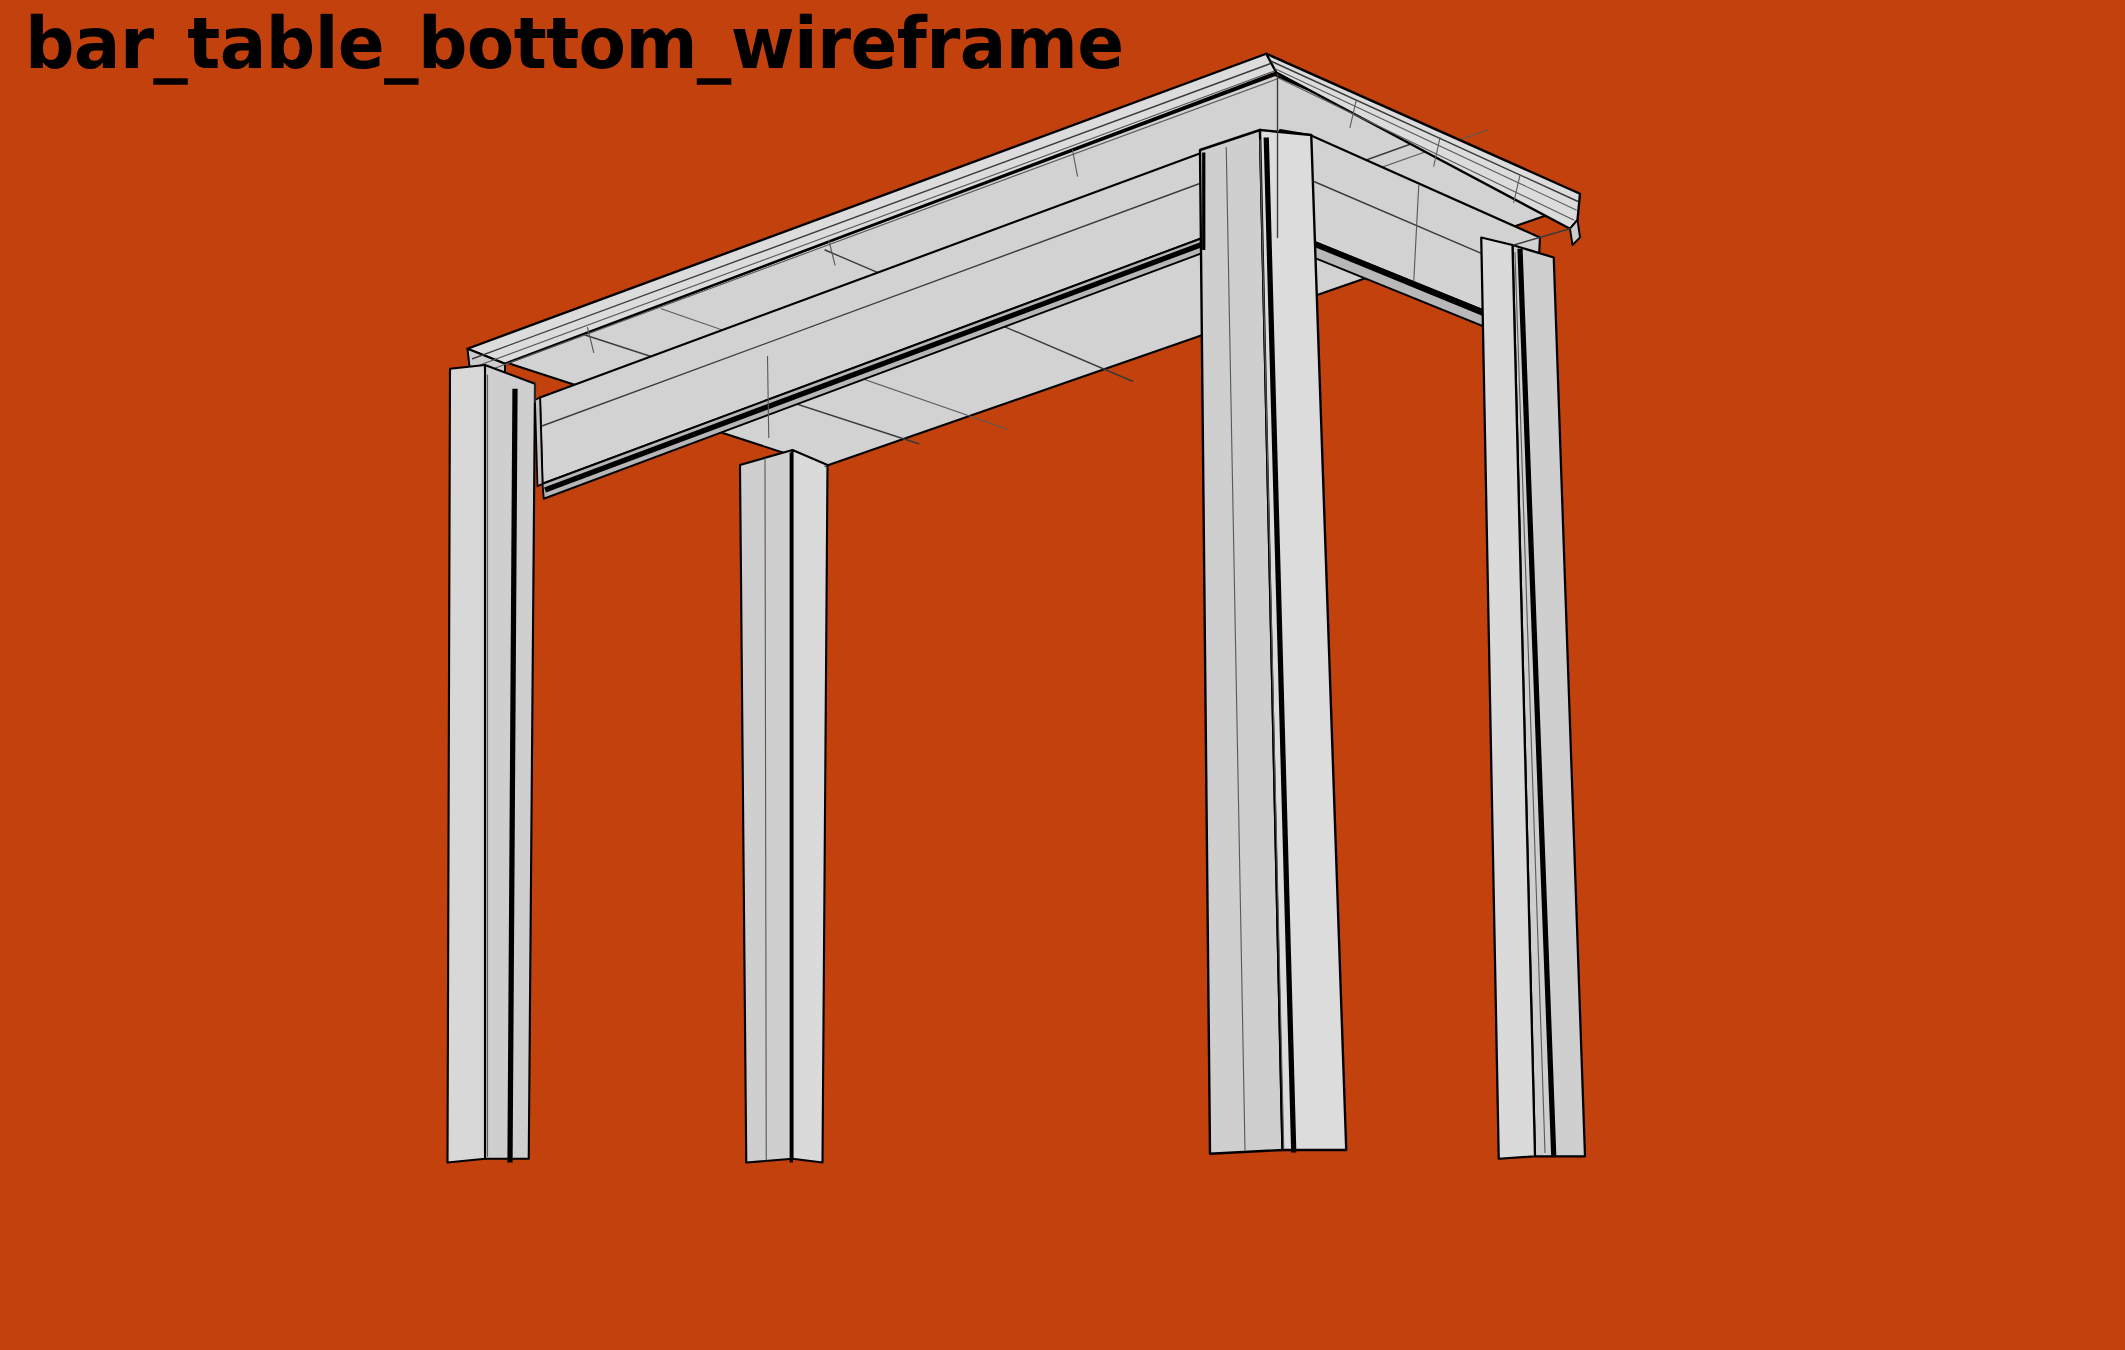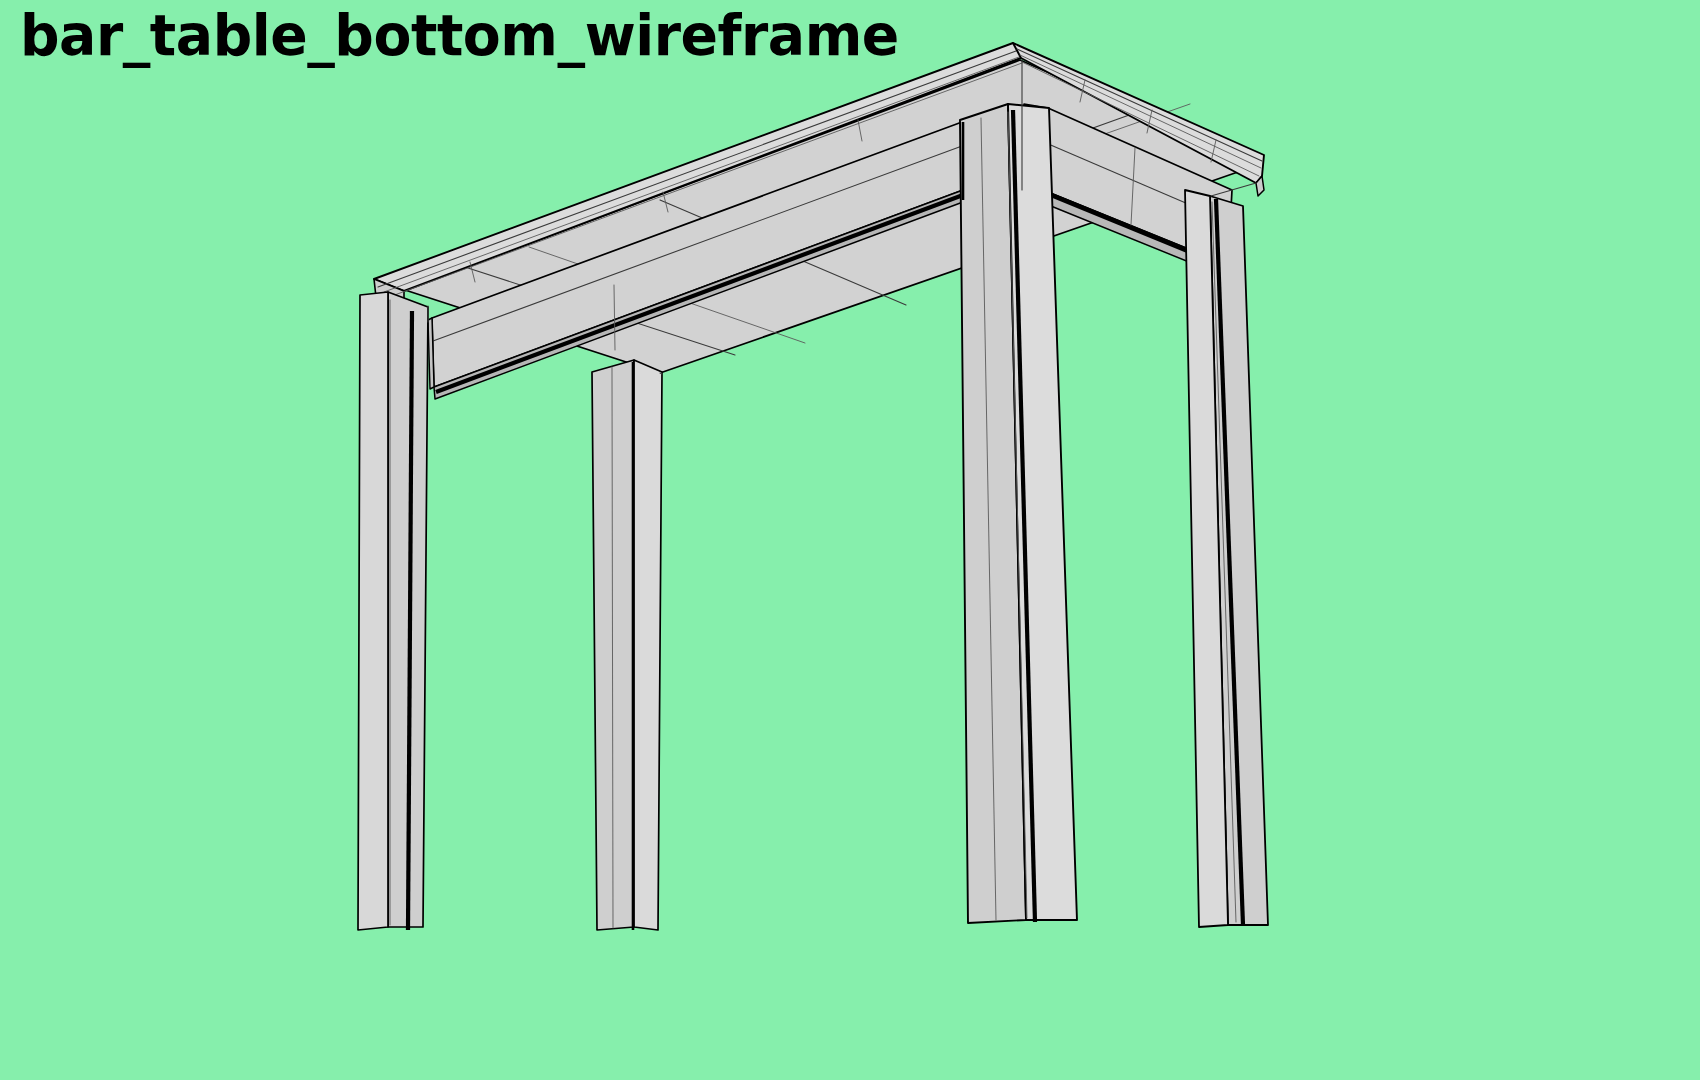--- a/index.html
+++ b/index.html
@@ -12,21 +12,21 @@
     height: 1080px;
     font-family: "DejaVu Sans", sans-serif;
     overflow: hidden;
     position: relative;
   }
   #viewport {
     position: absolute;
     inset: 0;
     width: 1700px;
     height: 1080px;
-    background: #86efac;
+    background: #c2410c;
   }
   #title {
     position: absolute;
     left: 20px;
     top: 6px;
     font-family: "DejaVu Sans", sans-serif;
     font-weight: 700;
     font-size: 57px;
     letter-spacing: -0.5px;
     color: #000000;

